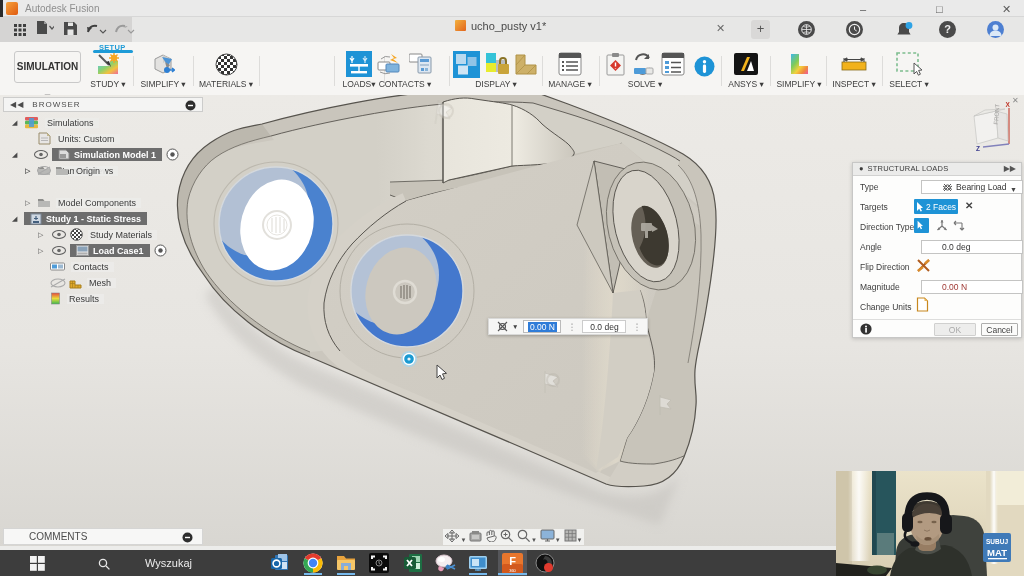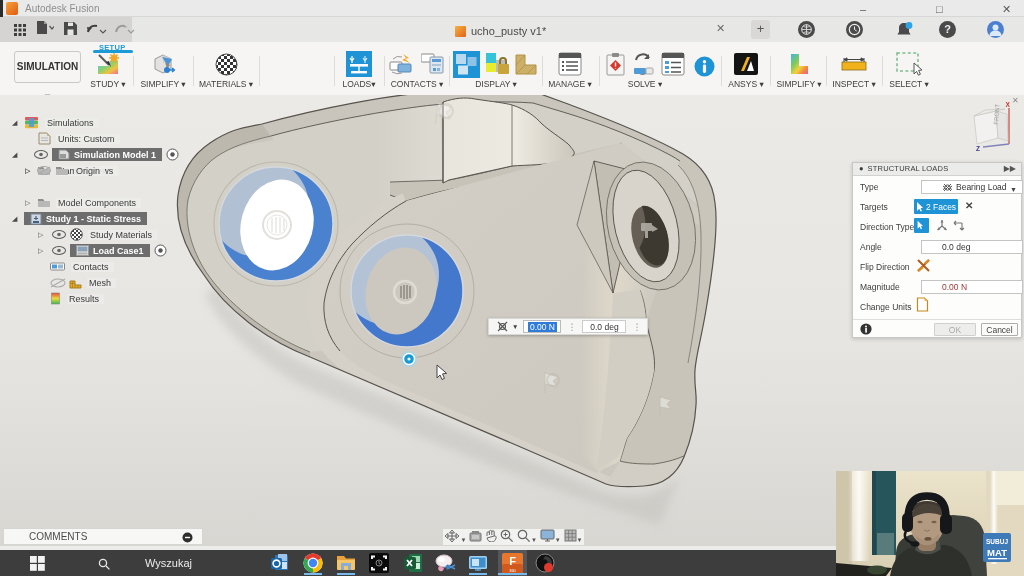--- a/index.html
+++ b/index.html
@@ -7,21 +7,21 @@
 
 #titlebar{left:0;top:0;width:1024px;height:17px;background:#eaeaea;border-bottom:1px solid #d7d7d7}
 #tb-dark{left:0;top:0;width:3px;height:17px;background:#2b2b2b}
 #fusionlogo{left:6px;top:2px;width:12px;height:13px;background:linear-gradient(135deg,#f6a23c,#e05a10);border-radius:2px}
 #tb-title{left:25px;top:3px;font-size:10px;color:#8f8f8f}
 .winbtn{top:4px;font-size:11px;color:#5a5a5a;line-height:10px}
 
 #tabrow{left:0;top:17px;width:1024px;height:25px;background:#e7e7e6}
 #qat{left:0;top:0;width:132px;height:25px;background:#d5d4d3}
 .qicon{top:4px;color:#3f3f3f}
-#doctab{left:455px;top:3px;height:22px;display:flex;align-items:center}
+#doctab{left:455px;top:3px;height:22px;display:flex;}
 #cube{width:11px;height:11px;background:linear-gradient(135deg,#f3b13f,#e2641c);border-radius:1px;margin-right:5px}
 #tabname{font-size:11px;color:#4a4a4a}
 #tabclose{left:716px;top:5px;color:#6a6a6a;font-size:11px}
 #tabplus{left:751px;top:3px;width:19px;height:19px;background:#d9d8d7;border-radius:3px;color:#555;font-size:13px;text-align:center;line-height:18px}
 .circ{top:4px;width:17px;height:17px;border-radius:50%;text-align:center}
 
 #ribbon{left:0;top:42px;width:1024px;height:53px;background:#f6f5f3}
 #simbtn{left:14px;top:9px;width:67px;height:32px;background:#f6f5f3;border:1px solid #c9c9c9;border-radius:3px;font-size:10px;color:#333;text-align:center;line-height:30px;font-weight:bold}
 #setup{left:99px;top:1px;font-size:7.5px;font-weight:bold;color:#1e9bd7;letter-spacing:.3px}
 #setupline{left:93px;top:8px;width:40px;height:2.5px;background:#1e9bd7;border-radius:2px}
@@ -220,21 +220,21 @@
             <rect width="26" height="26" fill="#1e93d6"></rect>
             <path d="M6,5 v7 M6,10 l-2,-3 M6,10 l2,-3" stroke="#fff" stroke-width="1.2" fill="none"></path>
             <path d="M19,5 v7 M19,10 l-2,-3 M19,10 l2,-3" stroke="#cfe8f7" stroke-width="1.2" fill="none"></path>
             <rect x="4" y="13" width="18" height="2.6" fill="#fff"></rect>
             <path d="M13,15 v6" stroke="#fff" stroke-width="1.4"></path>
             <rect x="5" y="20" width="16" height="2.4" fill="#fff"></rect>
           </svg>
         </div>
     <div class="rlabel">LOADS▾</div>
   </div>
-  <div class="abs rgroup" style="left:388px;width:58px" id="g-contacts">
+  <div class="abs rgroup" style="left:376px;width:58px" id="g-contacts">
     <div class="ricons" style="gap:6px">
           <svg width="26" height="24">
             <rect x="1" y="10" width="12" height="8" rx="1" fill="#fff" stroke="#888"></rect>
             <rect x="9" y="12" width="13" height="8" rx="1" fill="#7fb3dd" stroke="#5588bb"></rect>
             <path d="M14,2 l6,4 l-4,1 l5,4 l-8,-3 l4,-2 z" fill="#f5a623"></path>
             <path d="M4,7 q4,-4 9,-2 M3,20 q5,3 10,1" stroke="#999" stroke-width="1" fill="none"></path>
           </svg>
           <svg width="24" height="24">
             <rect x="0" y="2" width="13" height="8" rx="1" fill="#fff" stroke="#888"></rect>
             <rect x="9" y="5" width="13" height="16" rx="1" fill="#dde7f2" stroke="#8899aa"></rect>
@@ -503,20 +503,24 @@
       <path d="M660,300 v20 m0,-18 l11,3 l-4,4 l4,5 l-11,-2"></path>
     </g>
     <g opacity=".4">
       <circle cx="446" cy="16" r="7" fill="none" stroke="#c5c1b7" stroke-width="2"></circle>
       <circle cx="553" cy="285" r="6" fill="none" stroke="#b9b5ab" stroke-width="2"></circle>
     </g>
 
     <path d="M437,270 l0,13 l3,-3 l2,4.5 l2.5,-1.2 l-2,-4.4 l4,-.6 z" fill="#fff" stroke="#444" stroke-width="1"></path>
   </svg>
 
+  <div id="bheader" class="abs"><span style="margin-left:6px">◀◀</span><span style="margin-left:8px">BROWSER</span><svg width="11" height="11" style="position:absolute;right:6px;top:2px">
+          <circle cx="5.5" cy="5.5" r="5" fill="#2e2e2e"></circle>
+          <rect x="3" y="4.8" width="5" height="1.4" fill="#fff"></rect>
+        </svg></div>
   <div id="btree" class="abs" style="left:0;top:0">
     <div class="trow" style="left:12px;top:20px">
           <span class="tw">◢</span>
           <svg width="15" height="13" style="margin-right:6px">
             <rect x="1" y="1" width="13" height="3.6" rx="1" fill="#e05c5c"></rect>
             <rect x="1" y="4.8" width="13" height="3.6" rx="1" fill="#58b85c"></rect>
             <rect x="1" y="8.6" width="13" height="3.6" rx="1" fill="#e8b93e"></rect>
             <rect x="5" y="2" width="5" height="9" fill="#4e9bd8" opacity=".85"></rect>
           </svg>
           <span class="trbg">Simulations</span>

